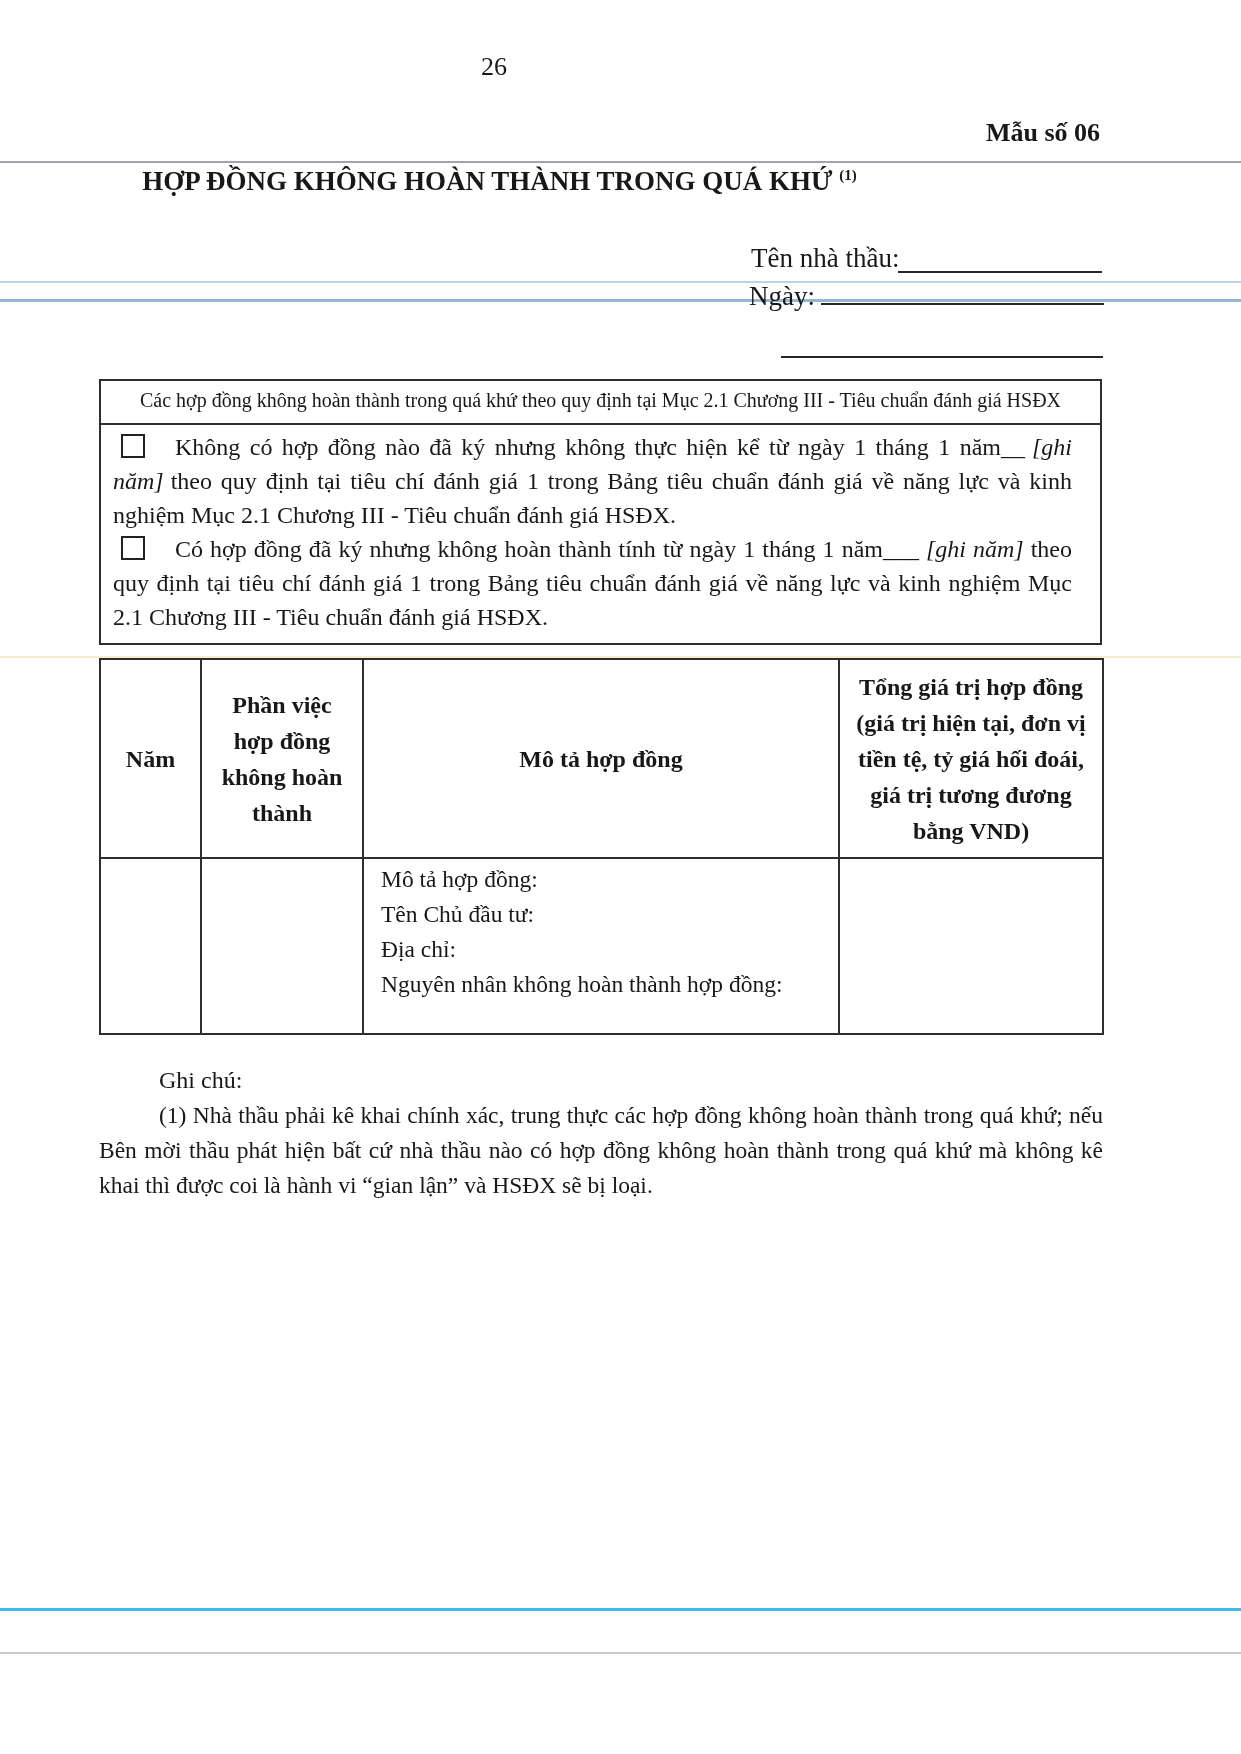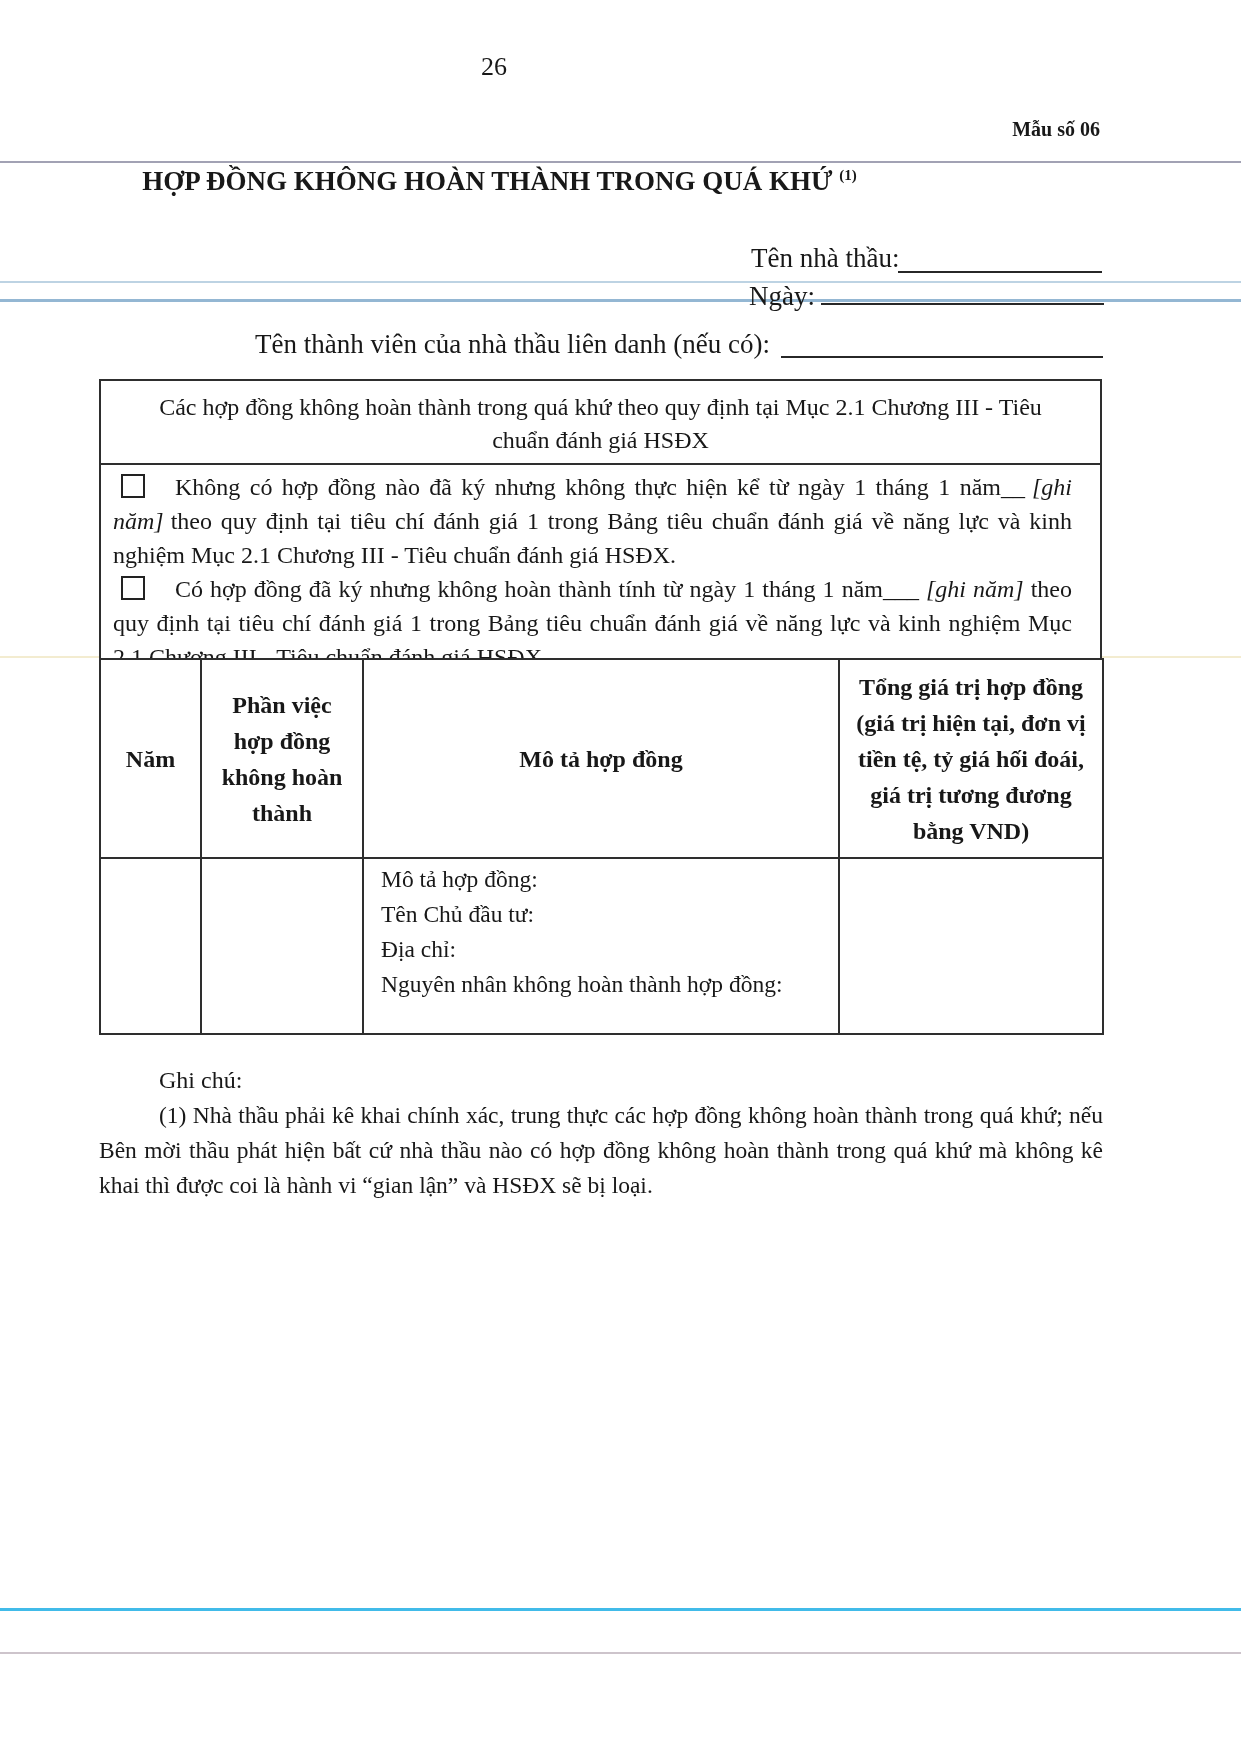--- a/index.html
+++ b/index.html
@@ -11,35 +11,35 @@
   .hline{position:absolute;left:0;width:1241px;}
   
   .line-gray-top{top:161px;height:2px;background:#a2a2b4;}
   .line-blue-1{top:281px;height:2px;background:#bdd3e3;}
   .line-blue-2{top:299px;height:3px;background:#94b7d3;}
   .line-cream{top:656px;height:2px;background:#f3ecd0;}
   .line-cyan{top:1608px;height:3px;background:#41bbe9;}
   .line-gray-bottom{top:1652px;height:2px;background:#cdc4cb;}
 
   .page-number{top:52px;left:0;width:988px;text-align:center;font-size:26px;}
-  .form-label{top:118px;right:141px;font-weight:bold;font-size:20px;}
+  .form-label{top:118px;right:141px;font-weight:bold;font-size:26px;}
   .doc-title{top:166px;left:0;width:999px;text-align:center;font-weight:bold;font-size:27px;}
   .doc-title sup{font-size:15px;font-weight:bold;}
 
   .field-label{position:absolute;font-size:27px;white-space:nowrap;}
   .blank{position:absolute;height:2px;background:#272727;}
 
   
   .decl-box{
     position:absolute;left:99px;top:379px;width:999px;
     border:2px solid #2e2e2e;background:#ffffff;z-index:2;
   }
   .decl-heading{
     border-bottom:2px solid #2e2e2e;text-align:center;
-    font-size:24px;line-height:33px;padding:10px 28px 6px 28px;
+    font-size:20px;line-height:33px;padding:3px 28px 6px 28px;
   }
   .decl-body{padding:5px 28px 9px 12px;font-size:24px;line-height:34px;text-align:justify;}
   .cb-box{
     display:inline-block;width:20px;height:20px;border:2px solid #222;
     vertical-align:-3px;margin:0 30px 0 8px;background:#fff;
   }
   .it{font-style:italic;margin:0 7px;}
 
   
   .main-table-wrap{position:absolute;left:99px;top:658px;z-index:2;}
@@ -73,21 +73,20 @@
     <span>HỢP ĐỒNG KHÔNG HOÀN THÀNH TRONG QUÁ KHỨ</span>
     <sup>(1)</sup>
   </div>
 
   <span class="field-label" style="left:751px;top:243px;">Tên nhà thầu:</span>
   <div class="blank" style="left:898px;top:271px;width:204px;"></div>
 
   <span class="field-label" style="left:749px;top:281px;">Ngày:</span>
   <div class="blank" style="left:821px;top:303px;width:283px;"></div>
 
-  <span class="field-label" style="left:255px;top:329px;">Tên thành viên của nhà thầu liên danh (nếu có):</span>
   <div class="blank" style="left:781px;top:356px;width:322px;"></div>
 
   <div class="decl-box">
     <div class="decl-heading">Các hợp đồng không hoàn thành trong quá khứ theo quy định tại Mục 2.1 Chương III - Tiêu chuẩn đánh giá HSĐX</div>
     <div class="decl-body">
       <div class="cb-para">
         <span class="cb-box"></span><span>Không có hợp đồng nào đã ký nhưng không thực hiện kể từ ngày 1 tháng 1 năm__</span><span class="it">[ghi năm]</span><span>theo quy định tại tiêu chí đánh giá 1 trong Bảng tiêu chuẩn đánh giá về năng lực và kinh nghiệm Mục 2.1 Chương III - Tiêu chuẩn đánh giá HSĐX.</span>
       </div>
       <div class="cb-para">
         <span class="cb-box"></span><span>Có hợp đồng đã ký nhưng không hoàn thành tính từ ngày 1 tháng 1 năm___</span><span class="it">[ghi năm]</span><span>theo quy định tại tiêu chí đánh giá 1 trong Bảng tiêu chuẩn đánh giá về năng lực và kinh nghiệm Mục 2.1 Chương III - Tiêu chuẩn đánh giá HSĐX.</span>

